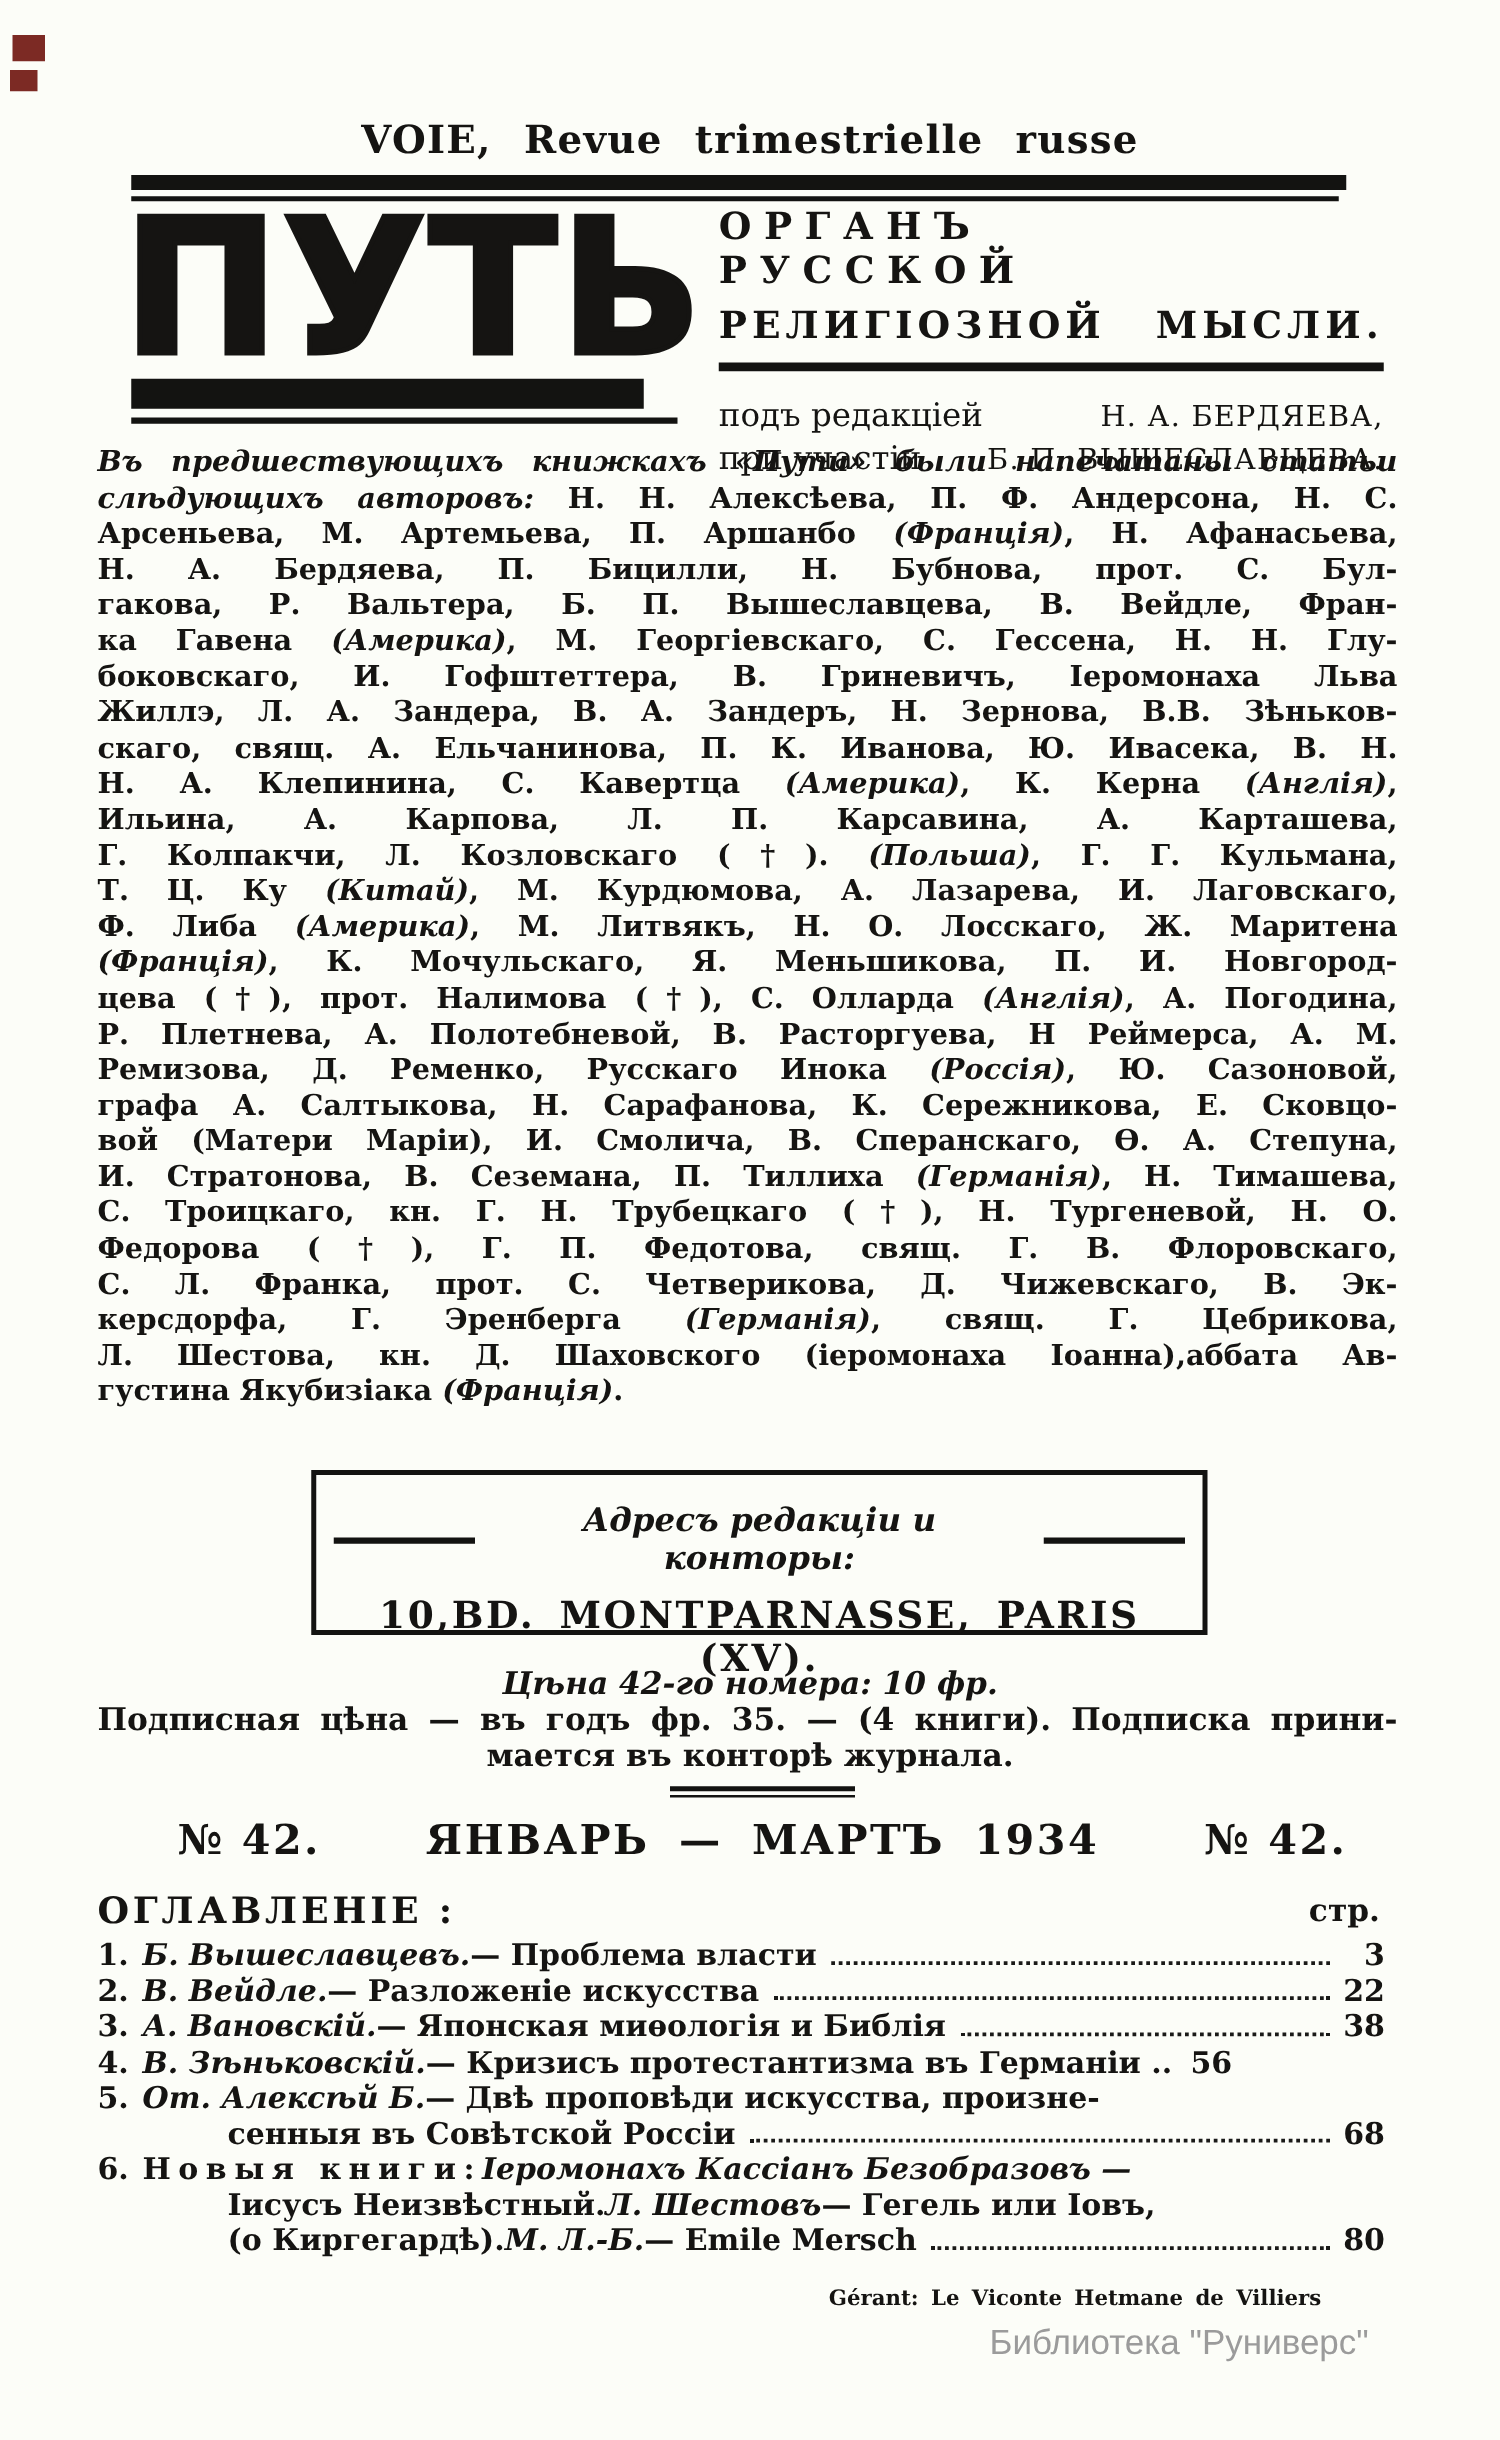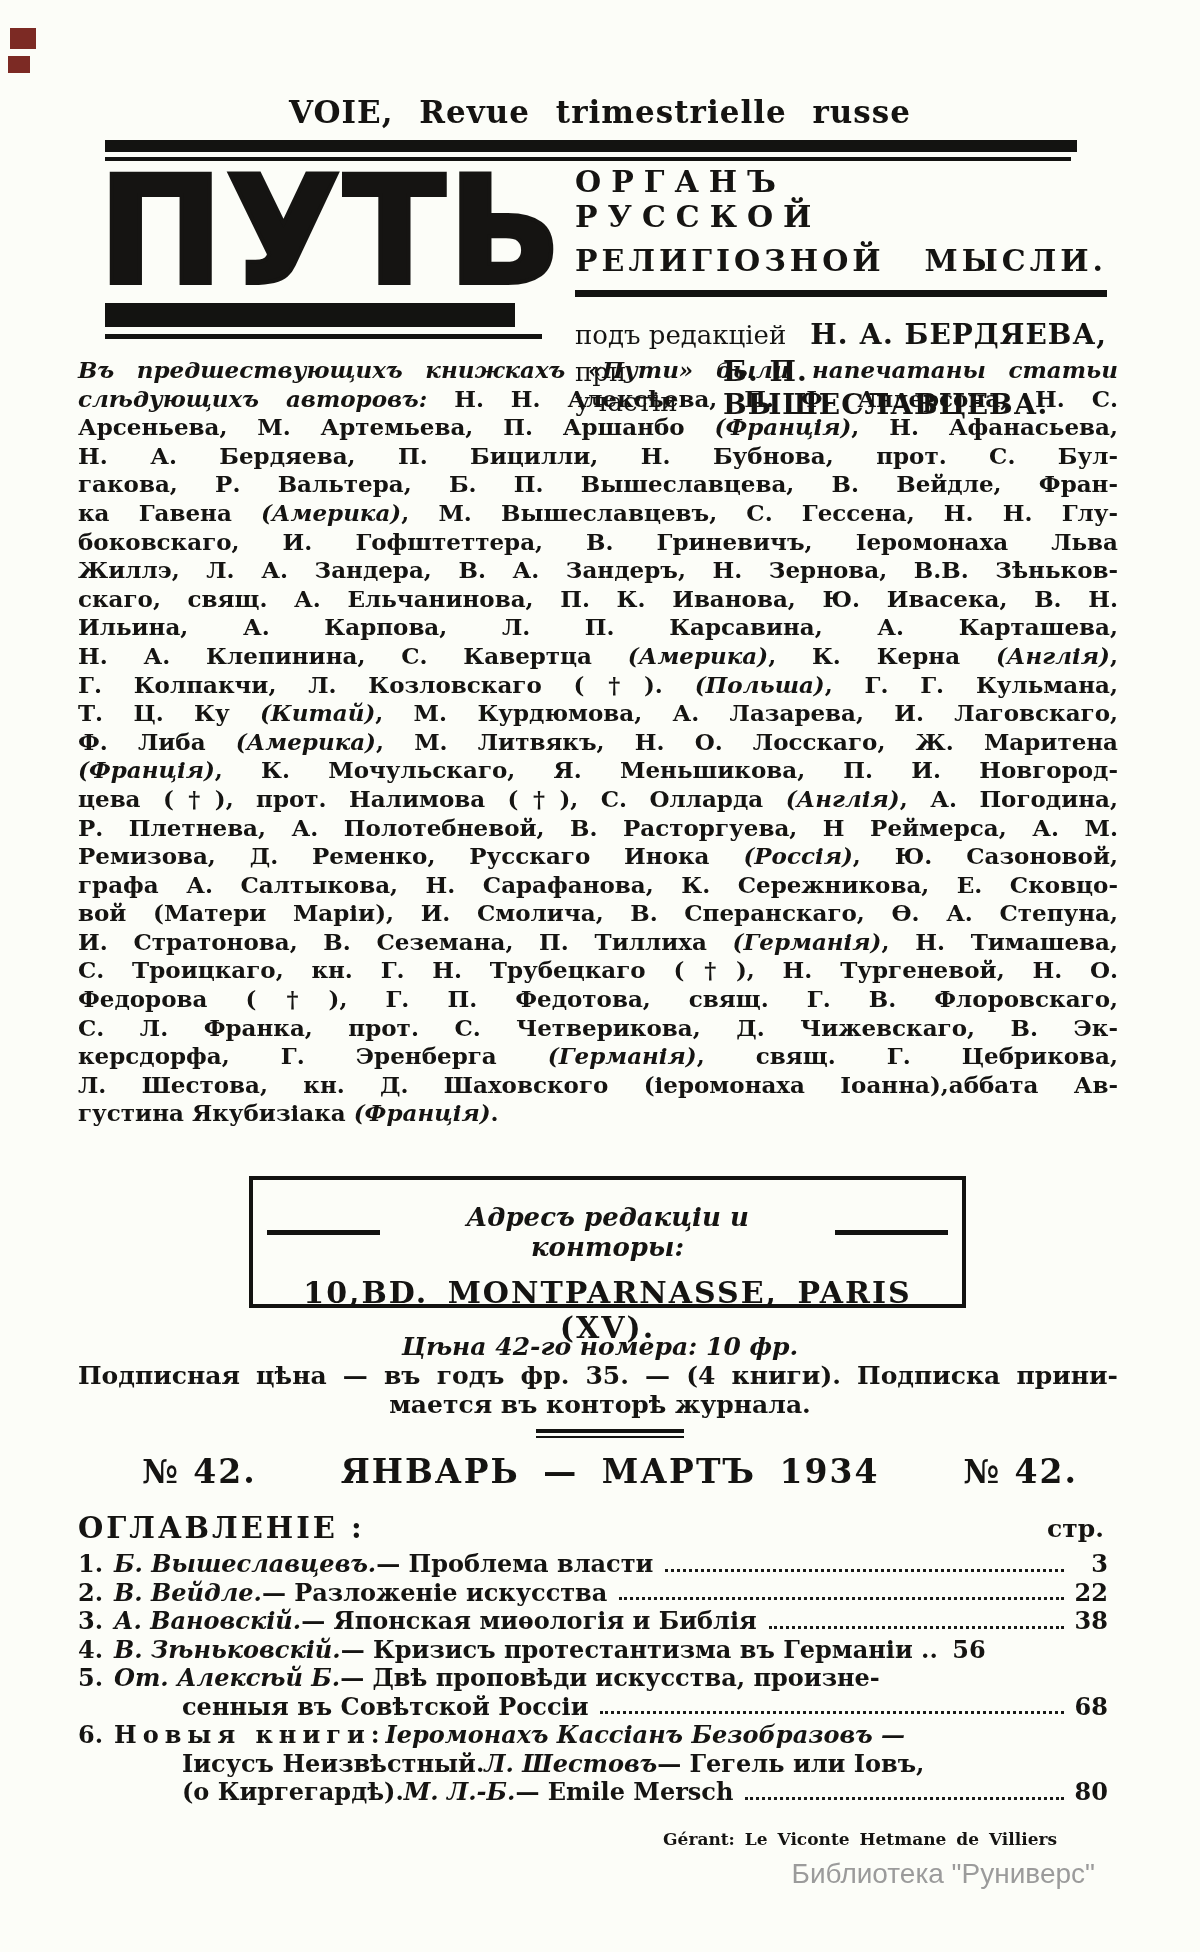--- a/index.html
+++ b/index.html
@@ -29,21 +29,21 @@
 
   
   .organ{position:absolute;left:575px;top:164px;width:532px;}
   .jline{display:flex;justify-content:space-between;font-weight:bold;white-space:nowrap;}
   .organ-l1{font-size:30px;letter-spacing:10px;flex-direction:column;}
   .organ-l2{font-size:30px;letter-spacing:4px;margin-top:9px;}
   .organ-rule{height:7px;background:#131311;margin-top:12px;}
   .editors{margin-top:21px;}
   .edline{display:flex;justify-content:space-between;align-items:baseline;margin-top:4px;}
   .ed-prefix{font-size:26px;}
-  .ed-name{font-size:28px;font-weight:bold;letter-spacing:1px;}
+  .ed-name{font-size:23px;font-weight:normal;letter-spacing:1px;}
 
   
   .authors{position:absolute;left:78px;top:356px;width:1040px;
            font-size:23px;font-weight:bold;}
   .aline{height:28.6px;line-height:28.6px;text-align:justify;text-align-last:justify;white-space:nowrap0;}
   .aline.last{text-align-last:left;}
 
   
   .addr-box{position:absolute;left:249px;top:1176px;width:709px;height:124px;
             border:4px solid #131311;text-align:center;}
@@ -126,26 +126,26 @@
       </div>
     </div>
   </div>
 
   <div class="authors" id="authors-lines">
       <div class="aline"><span class="it">Въ предшествующихъ книжкахъ «Пути» были напечатаны статьи</span></div>
       <div class="aline"><span class="it">слѣдующихъ авторовъ:</span><span> Н. Н. Алексѣева, П. Ф. Андерсона, Н. С.</span></div>
       <div class="aline"><span>Арсеньева, М. Артемьева, П. Аршанбо </span><span class="it">(Франція)</span><span>, Н. Афанасьева,</span></div>
       <div class="aline"><span>Н. А. Бердяева, П. Бицилли, Н. Бубнова, прот. С. Бул-</span></div>
       <div class="aline"><span>гакова, Р. Вальтера, Б. П. Вышеславцева, В. Вейдле, Фран-</span></div>
-      <div class="aline"><span>ка Гавена </span><span class="it">(Америка)</span><span>, М. Вышеславцевъ, С. Гессена, Н. Н. Глу-</span></div>
+      <div class="aline"><span>ка Гавена </span><span class="it">(Америка)</span><span>, М. Георгіевскаго, С. Гессена, Н. Н. Глу-</span></div>
       <div class="aline"><span>боковскаго, И. Гофштеттера, В. Гриневичъ, Іеромонаха Льва</span></div>
       <div class="aline"><span>Жиллэ, Л. А. Зандера, В. А. Зандеръ, Н. Зернова, В.В. Зѣньков-</span></div>
       <div class="aline"><span>скаго, свящ. А. Ельчанинова, П. К. Иванова, Ю. Ивасека, В. Н.</span></div>
+      <div class="aline"><span>Н. А. Клепинина, С. Кавертца </span><span class="it">(Америка)</span><span>, К. Керна </span><span class="it">(Англія)</span><span>,</span></div>
       <div class="aline"><span>Ильина, А. Карпова, Л. П. Карсавина, А. Карташева,</span></div>
-      <div class="aline"><span>Н. А. Клепинина, С. Кавертца </span><span class="it">(Америка)</span><span>, К. Керна </span><span class="it">(Англія)</span><span>,</span></div>
       <div class="aline"><span>Г. Колпакчи, Л. Козловскаго (†). </span><span class="it">(Польша)</span><span>, Г. Г. Кульмана,</span></div>
       <div class="aline"><span>Т. Ц. Ку </span><span class="it">(Китай)</span><span>, М. Курдюмова, А. Лазарева, И. Лаговскаго,</span></div>
       <div class="aline"><span>Ф. Либа </span><span class="it">(Америка)</span><span>, М. Литвякъ, Н. О. Лосскаго, Ж. Маритена</span></div>
       <div class="aline"><span class="it">(Франція)</span><span>, К. Мочульскаго, Я. Меньшикова, П. И. Новгород-</span></div>
       <div class="aline"><span>цева (†), прот. Налимова (†), С. Олларда </span><span class="it">(Англія)</span><span>, А. Погодина,</span></div>
       <div class="aline"><span>Р. Плетнева, А. Полотебневой, В. Расторгуева, Н Реймерса, А. М.</span></div>
       <div class="aline"><span>Ремизова, Д. Ременко, Русскаго Инока </span><span class="it">(Россія)</span><span>, Ю. Сазоновой,</span></div>
       <div class="aline"><span>графа А. Салтыкова, Н. Сарафанова, К. Сережникова, Е. Сковцо-</span></div>
       <div class="aline"><span>вой (Матери Маріи), И. Смолича, В. Сперанскаго, Ѳ. А. Степуна,</span></div>
       <div class="aline"><span>И. Стратонова, В. Сеземана, П. Тиллиха </span><span class="it">(Германія)</span><span>, Н. Тимашева,</span></div>

